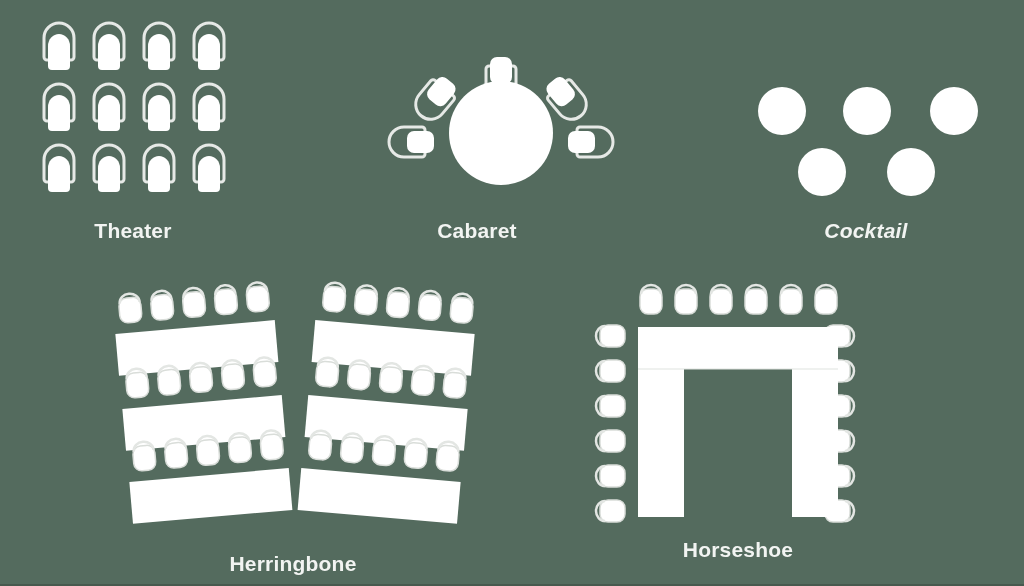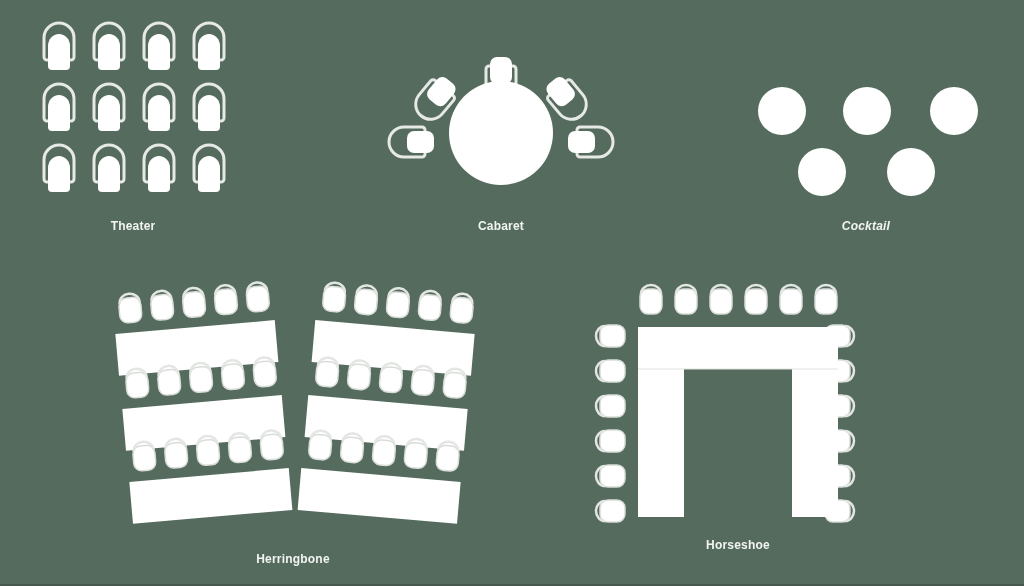--- a/index.html
+++ b/index.html
@@ -28,21 +28,21 @@
     width: 100%;
     height: 2px;
     background: #47594e;
   }
   .layout {
     position: absolute;
   }
   .caption {
     position: absolute;
     color: #f2f4f2;
-    font-size: 12px;
+    font-size: 21px;
     font-weight: bold;
     letter-spacing: 0.2px;
     white-space: nowrap;
     text-align: center;
     transform: translateX(-50%);
   }
   svg { display: block; overflow: visible; }
 </style>
 </head>
 <body>
@@ -90,21 +90,21 @@
       <g>
         <use href="#chair-cabaret" transform="translate(121,41) rotate(180)"></use>
         <use href="#chair-cabaret" transform="translate(61,62) rotate(220)"></use>
         <use href="#chair-cabaret" transform="translate(181,62) rotate(140)"></use>
         <use href="#chair-cabaret" transform="translate(40,112) rotate(270)"></use>
         <use href="#chair-cabaret" transform="translate(202,112) rotate(90)"></use>
       </g>
       <circle cx="121" cy="103" r="52" fill="#ffffff"></circle>
     </svg>
   </div>
-  <div class="caption" style="left:501px;top:219px;">Cabaret</div>
+  <div class="caption" style="left:477px;top:219px;">Cabaret</div>
 
   <div class="layout" style="left:740px;top:70px;width:260px;height:140px;">
     <svg width="260" height="140" viewBox="0 0 260 140">
       <circle cx="42" cy="41" r="24" fill="#ffffff"></circle>
       <circle cx="127" cy="41" r="24" fill="#ffffff"></circle>
       <circle cx="214" cy="41" r="24" fill="#ffffff"></circle>
       <circle cx="82" cy="102" r="24" fill="#ffffff"></circle>
       <circle cx="171" cy="102" r="24" fill="#ffffff"></circle>
     </svg>
   </div>

